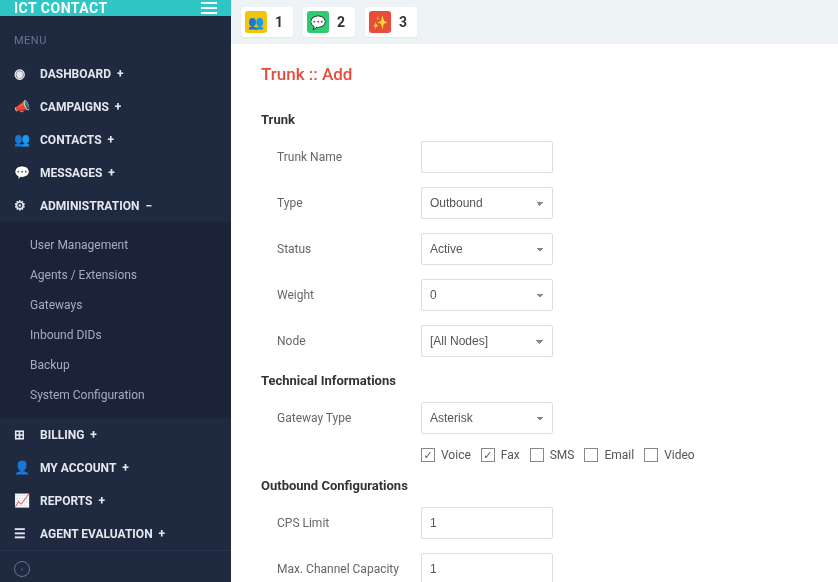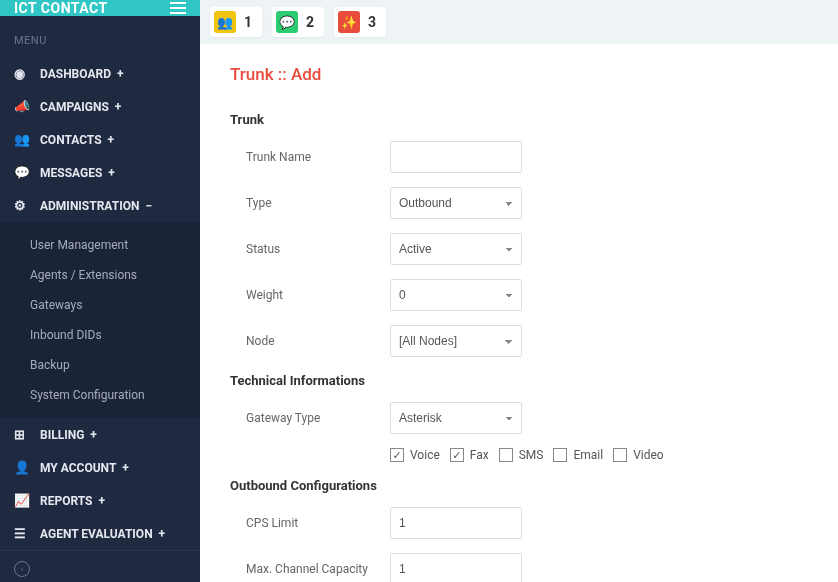--- a/index.html
+++ b/index.html
@@ -1,18 +1,18 @@
 <!DOCTYPE html>
 <html><head>
 <meta charset="utf-8">
 <style>
 * { box-sizing: border-box; margin: 0; padding: 0; }
 body { font-family: -apple-system, BlinkMacSystemFont, "Segoe UI", Roboto, sans-serif; font-size: 13px; color: #555; background: #fff; width: 838px; height: 582px; overflow: hidden; }
 .app { display: flex; height: 582px; }
-.sidebar { width: 200px; background: #1f2940; color: #fff; display: flex; flex-direction: column; }
+.sidebar { width: 231px; background: #1f2940; color: #fff; display: flex; flex-direction: column; }
 .brand { background: #30c6c6; height: 44px; display: flex; align-items: center; justify-content: space-between; padding: 0 14px; font-weight: bold; font-size: 14px; letter-spacing: 0.5px; color: #fff; }
 .hamburger { display: flex; flex-direction: column; gap: 3px; cursor: pointer; }
 .hamburger span { width: 16px; height: 2px; background: #fff; }
 .menu-label { padding: 18px 14px 10px; font-size: 11px; color: #6b748d; letter-spacing: 0.5px; }
 .nav { list-style: none; }
 .nav-item { display: flex; align-items: center; padding: 9px 14px; font-size: 12px; font-weight: bold; color: #e5e7ef; cursor: pointer; }
 .nav-icon { width: 18px; text-align: left; margin-right: 8px; font-size: 13px; }
 .nav-exp { margin-left: 6px; font-size: 12px; }
 .sub { background: #1b2338; padding: 8px 0; }
 .sub-item { padding: 8px 14px 8px 30px; font-size: 12px; color: #a5acc0; cursor: pointer; }

